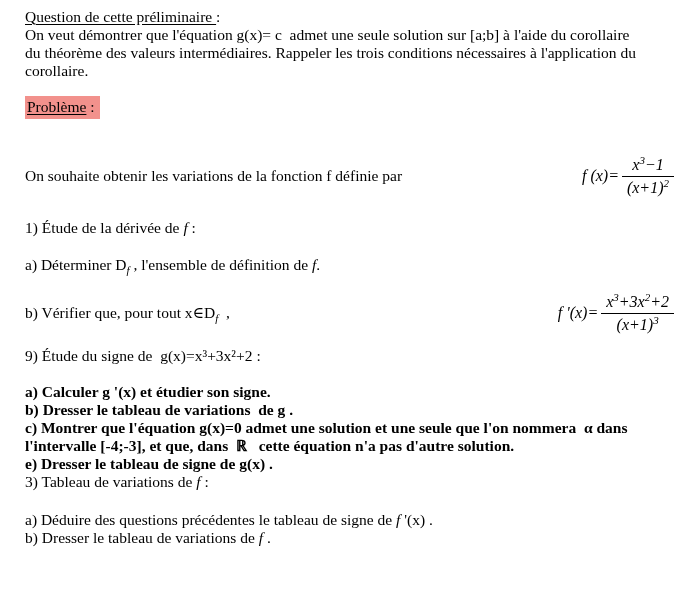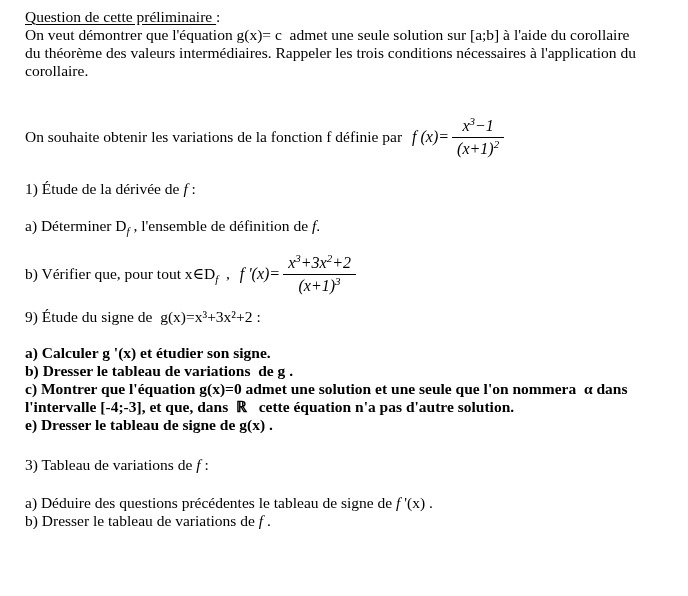--- a/index.html
+++ b/index.html
@@ -14,57 +14,60 @@
   }
   .page { padding: 8px 14px 0 25px; }
   .line { white-space: pre; line-height: 18px; }
   .u { text-decoration: underline; text-underline-offset: 2px; }
   .hl {
     background: #f2918c;
     padding: 1px 5px 2px 2px;
     display: inline-block;
   }
   .prob-heading { margin-top: 16px; line-height: 20px; }
-  .row { display: flex; align-items: center; }
+  .row { display: flex; align-items: center; justify-content: space-between; }
   .intro-row { margin-top: 28px; height: 58px; }
   .deriv-row { margin-top: 11px; height: 56px; }
   .math {
     font-style: italic;
     font-size: 16px;
     display: inline-flex;
     align-items: center;
     white-space: pre;
     margin-left: 10px;
   }
   .frac { display: inline-block; text-align: center; vertical-align: middle; margin-left: 3px; }
   .num { display: block; border-bottom: 1.3px solid #000; padding: 0 5px 1px 5px; line-height: 20px; }
   .den { display: block; padding: 1px 5px 0 5px; line-height: 20px; }
   sup.e { font-size: 11px; line-height: 0; }
   sub.s { font-size: 11px; font-style: italic; line-height: 0; }
   .mi { font-style: italic; }
   .p1-title { margin-top: 14px; }
   .p1-a { margin-top: 19px; }
   .p2-title { margin-top: 6px; }
   .p2-items { margin-top: 18px; font-weight: bold; }
-  .p3-title { margin-top: 22px; }
+  .p3-title { }
   .p3-items { margin-top: 20px; }
 </style>
 </head>
 <body>
 
 <div class="page">
 
   <div class="line"><span class="u">Question de cette préliminaire </span><span>:</span></div>
 
   <div>
     <div class="line">On veut démontrer que l'équation g(x)= c  admet une seule solution sur [a;b] à l'aide du corollaire</div>
     <div class="line">du théorème des valeurs intermédiaires. Rappeler les trois conditions nécessaires à l'application du</div>
     <div class="line">corollaire.</div>
   </div>
 
+  <div class="prob-heading">
+    <span class="hl"><span class="u">Problème</span><span> :</span></span>
+  </div>
 
   <div class="row intro-row">
     <span class="line">On souhaite obtenir les variations de la fonction f définie par</span>
     <span class="math"><span>f (x)=</span><span class="frac"><span class="num"><span>x</span><sup class="e">3</sup><span>−1</span></span><span class="den"><span>(x+1)</span><sup class="e">2</sup></span></span></span>
   </div>
 
   <div class="line p1-title"><span>1) Étude de la dérivée de </span><span class="mi">f</span><span> :</span></div>
 
   <div class="line p1-a"><span>a) Déterminer D</span><sub class="s">f</sub><span> , l'ensemble de définition de </span><span class="mi">f</span><span>.</span></div>
 

